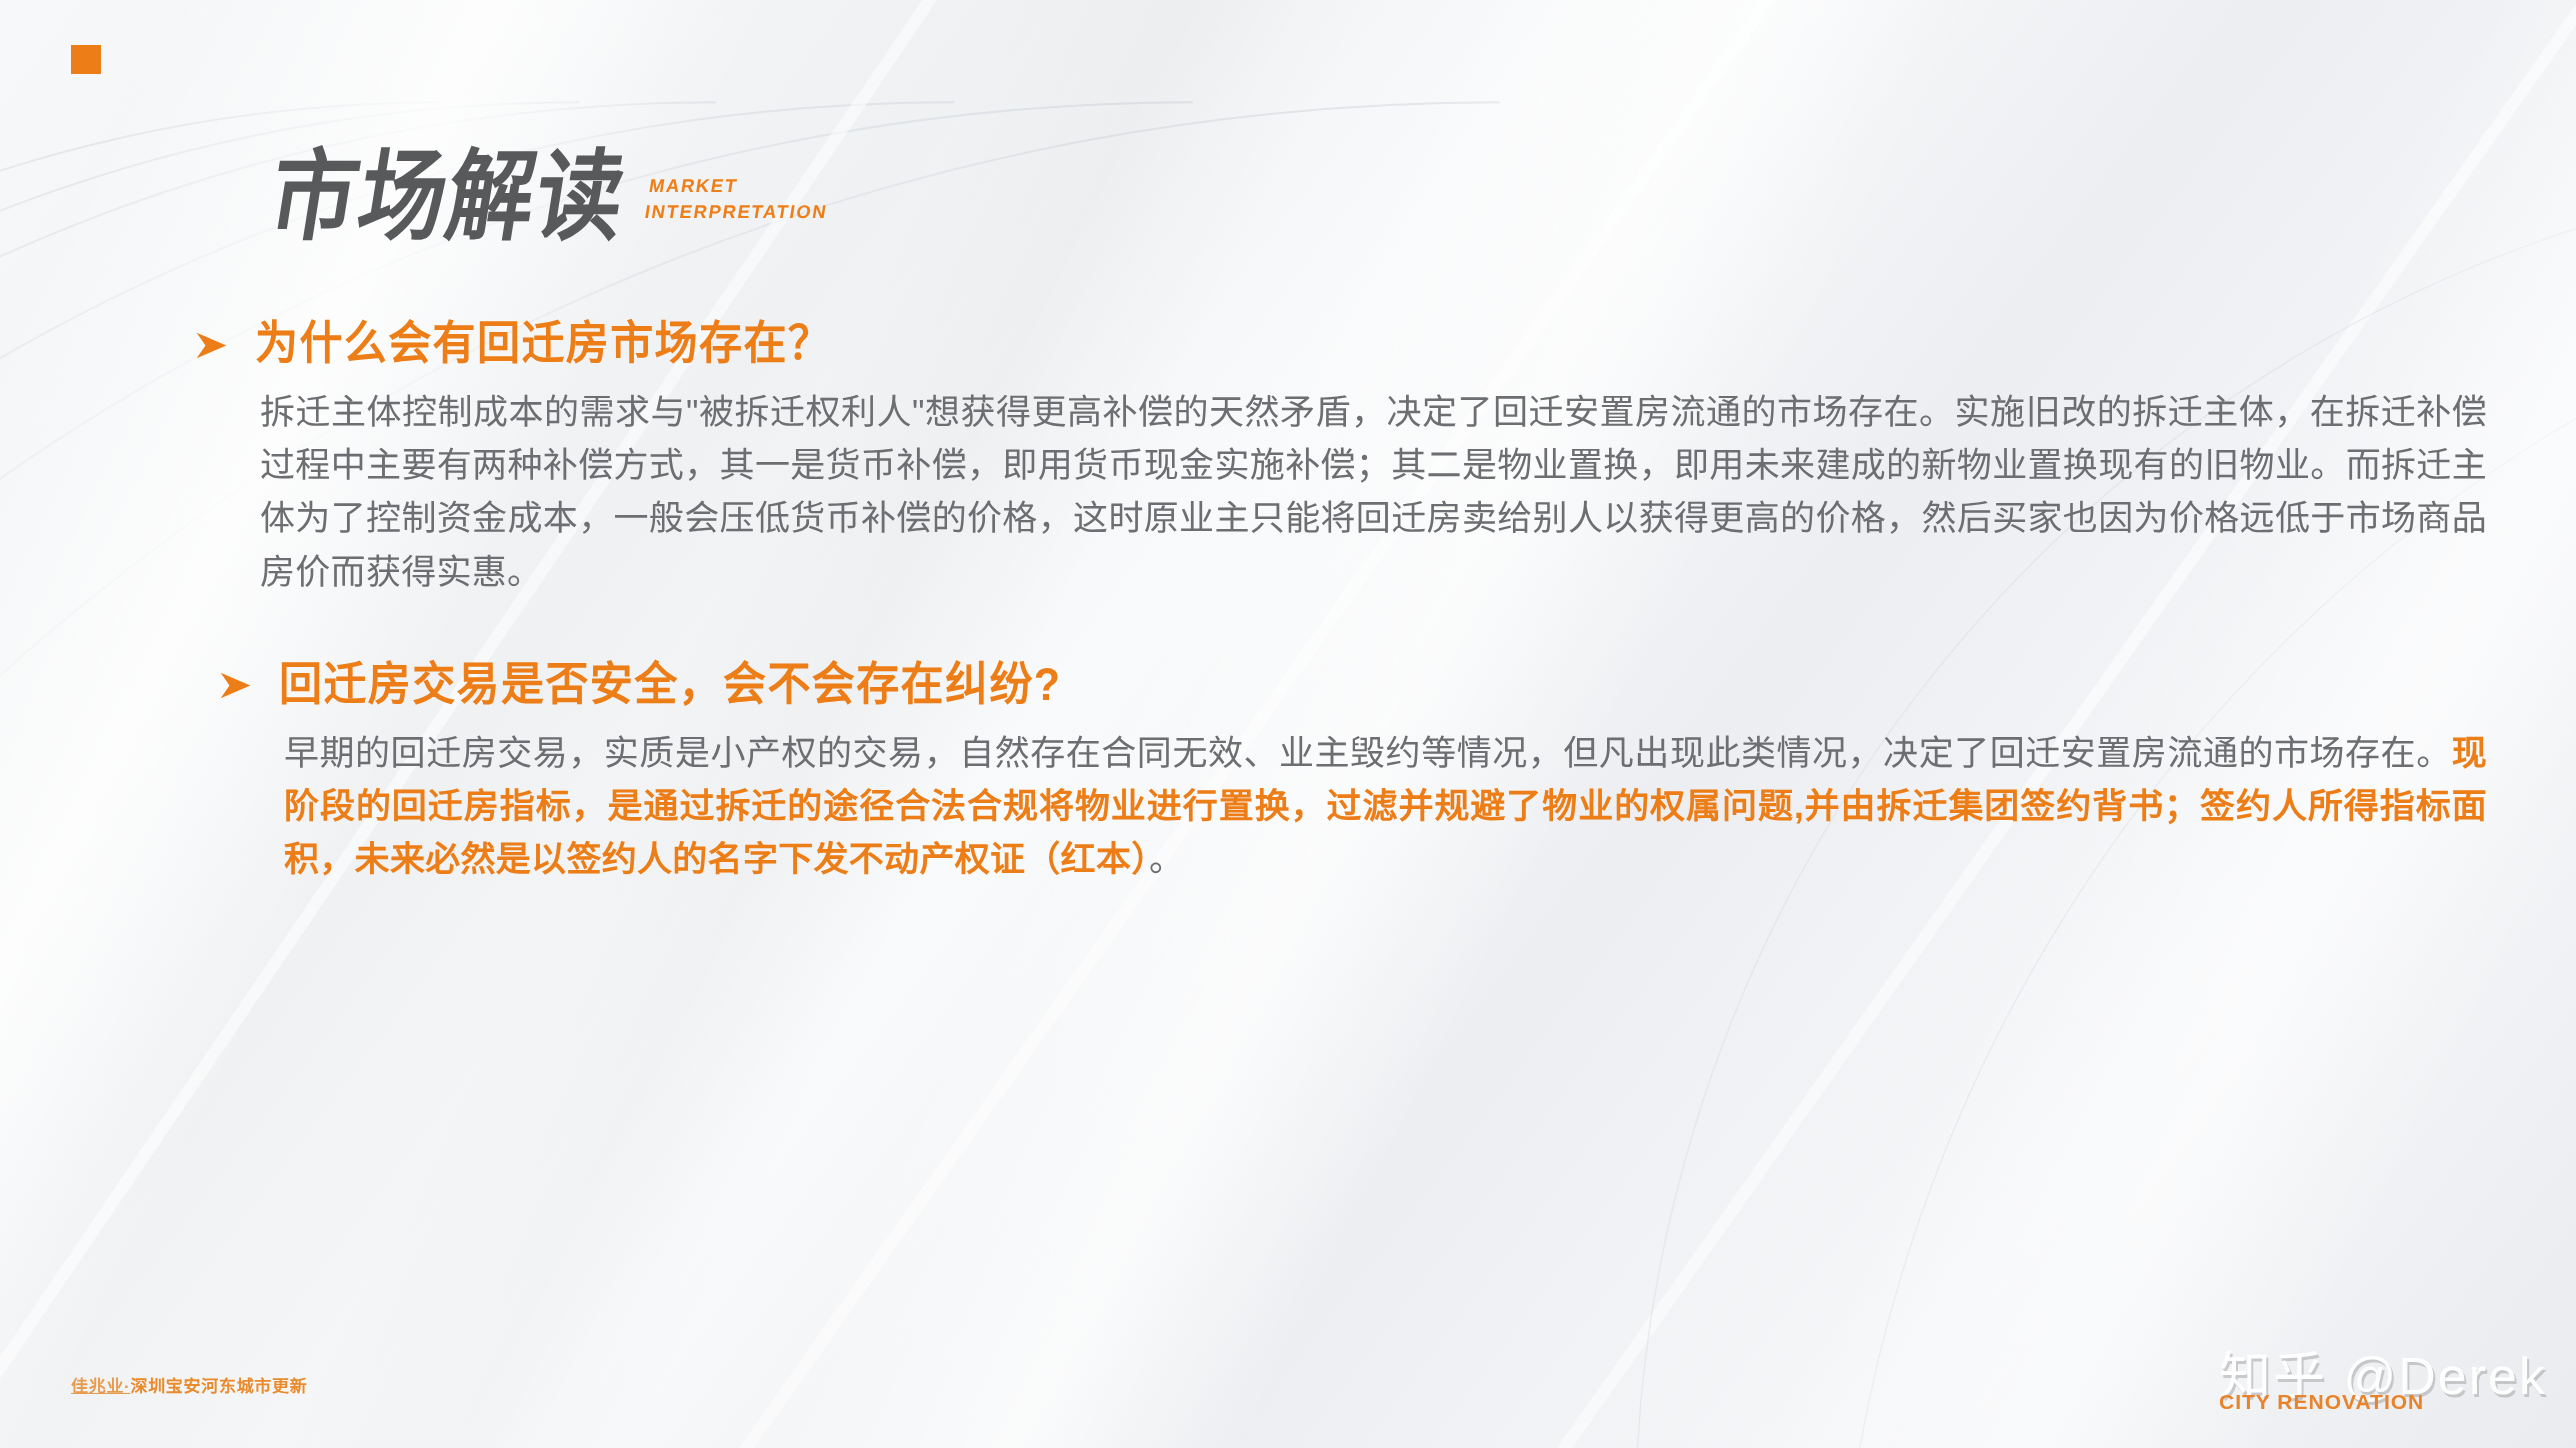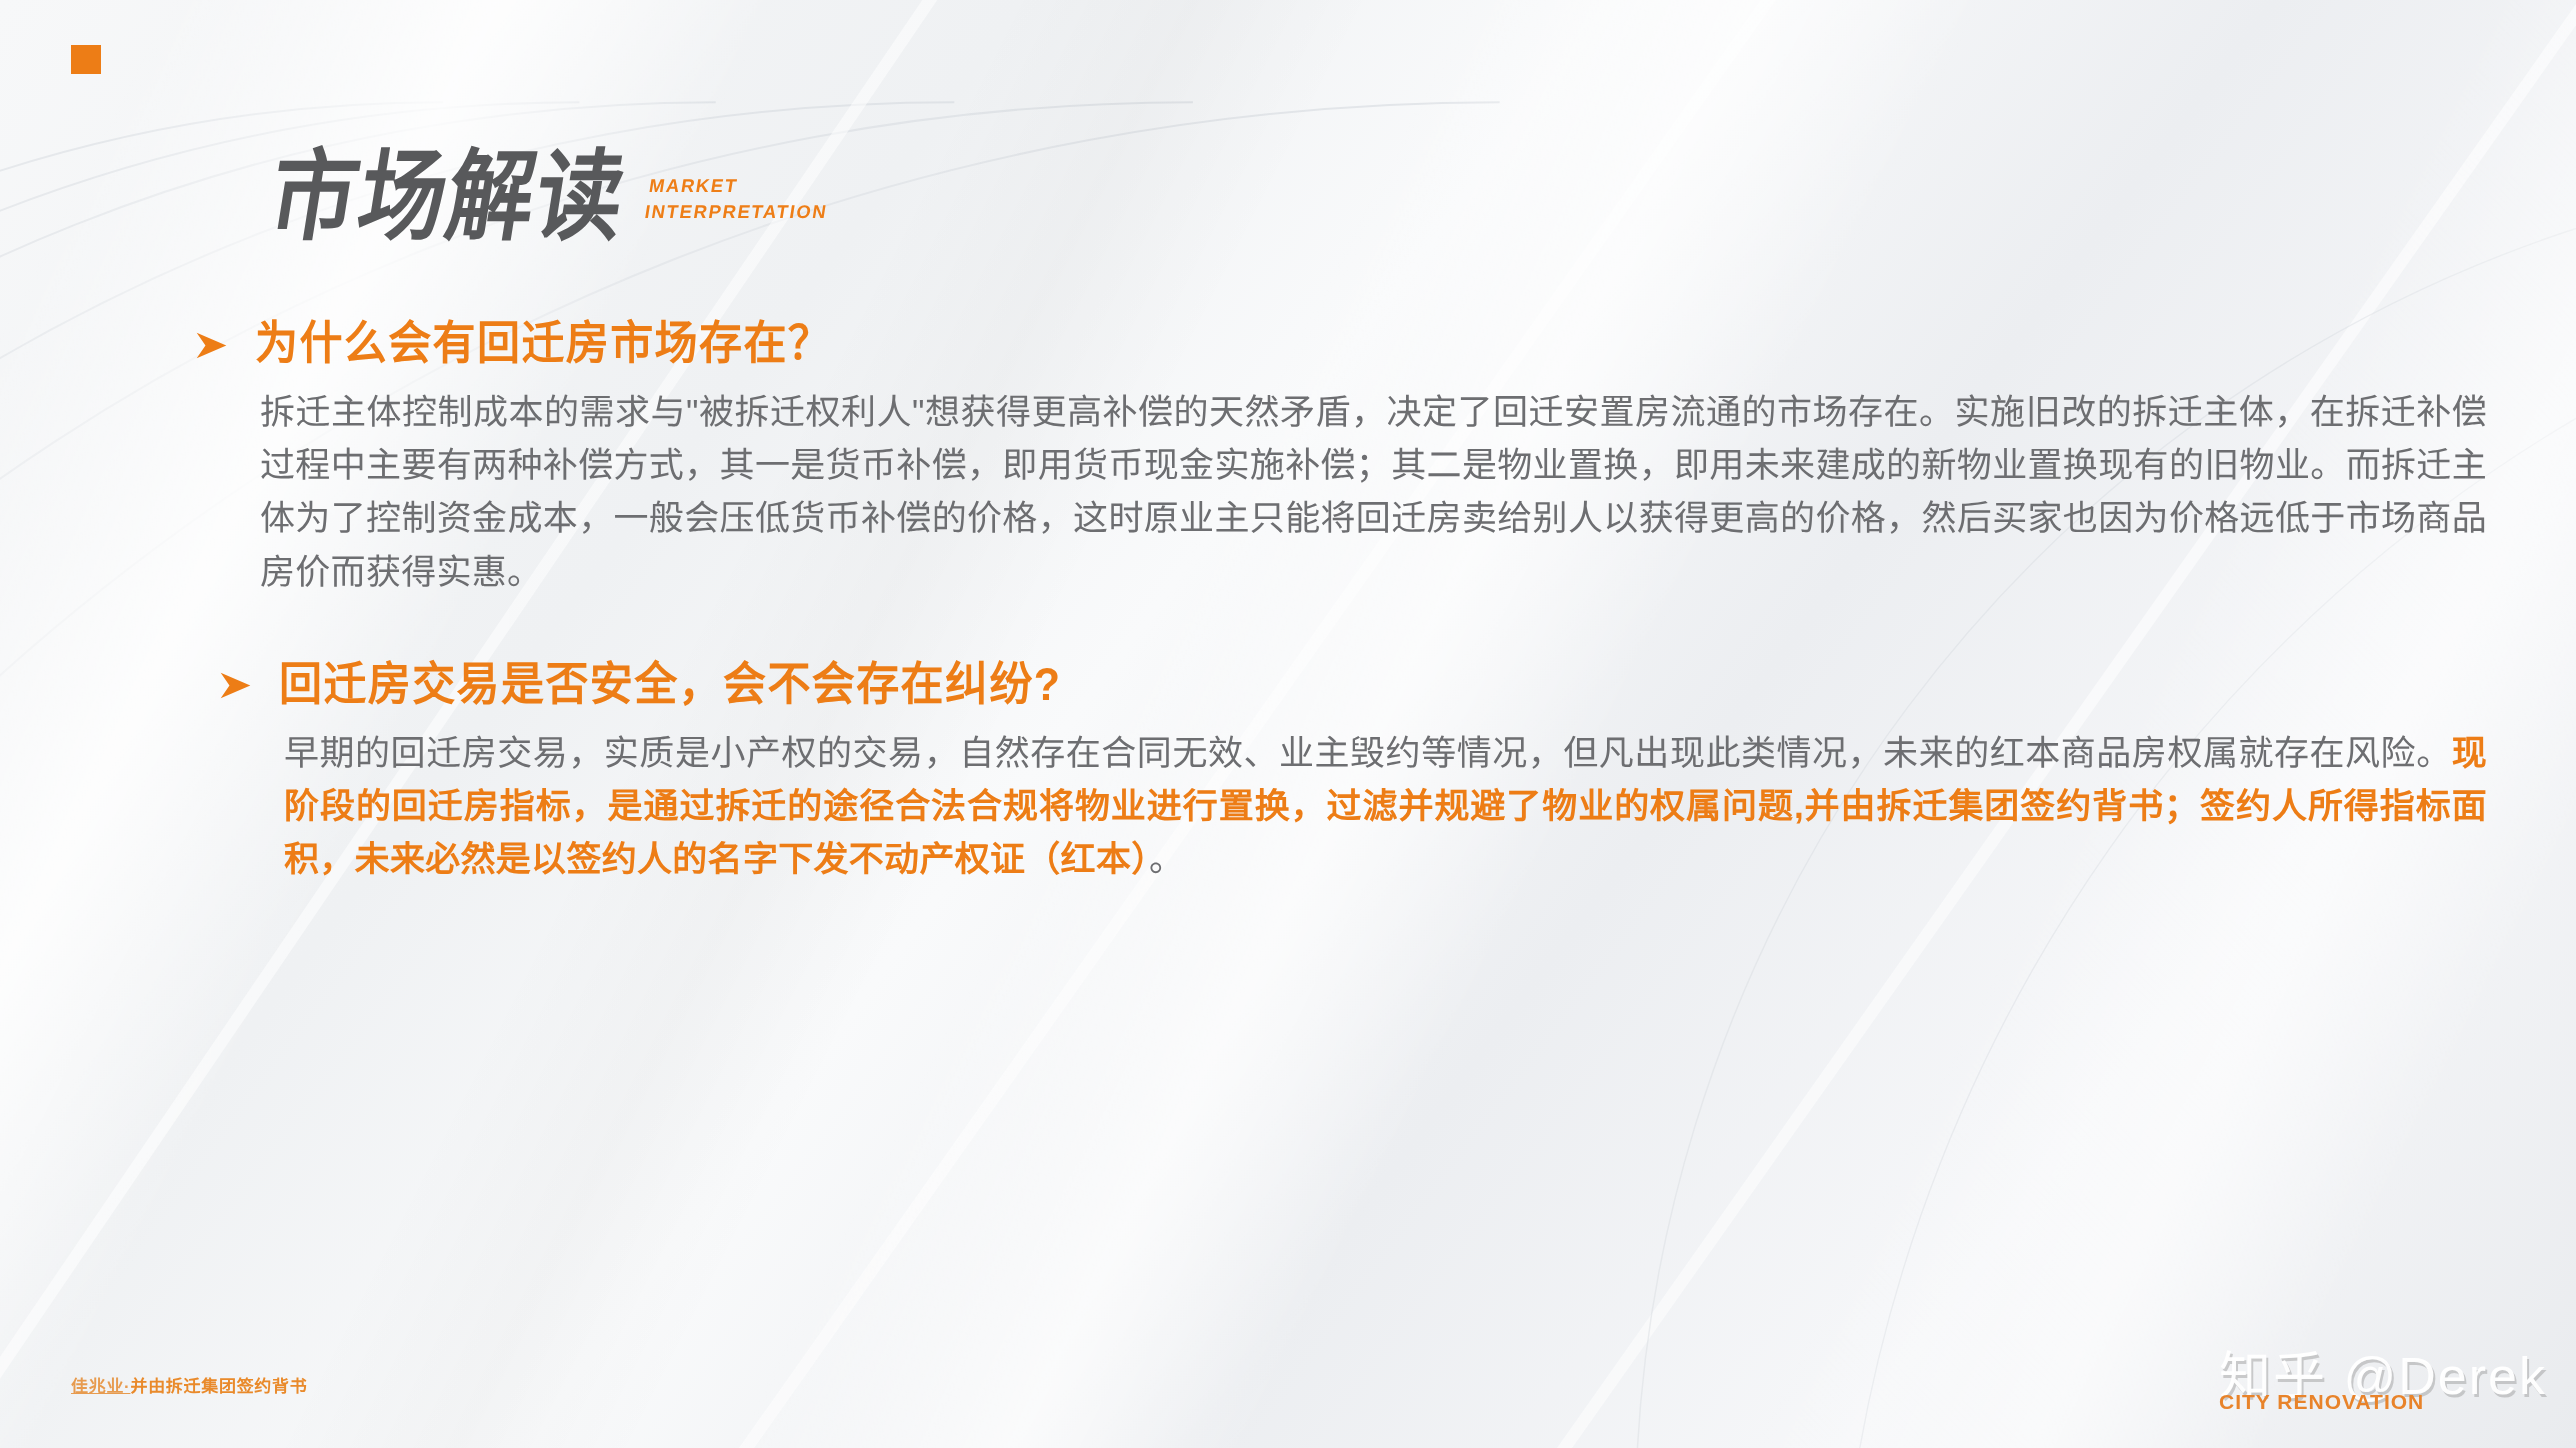--- a/index.html
+++ b/index.html
@@ -233,26 +233,26 @@
 
     <div class="section section-2">
       <div class="heading-row">
         <span class="arrow-icon">
           <svg viewBox="0 0 52 54" aria-hidden="true">
             <path d="M4 8 L48 27 L4 46 L17 27 Z" fill="#ED7D16"></path>
           </svg>
         </span>
         <span class="heading-text"> 回迁房交易是否安全，会不会存在纠纷?</span>
       </div>
-      <div class="para"><span>早期的回迁房交易，实质是小产权的交易，自然存在合同无效、业主毁约等情况，但凡出现此类情况，未来的红本商品房权属就存在风险。</span><em>现阶段的回迁房指标，是通过拆迁的途径合法合规将物业进行置换，过滤并规避了物业的权属问题,并由拆迁集团签约背书；签约人所得指标面积，未来必然是以签约人的名字下发不动产权证（红本）</em><span>。</span></div>
+      <div class="para"><span>早期的回迁房交易，实质是小产权的交易，自然存在合同无效、业主毁约等情况，但凡出现此类情况，决定了回迁安置房流通的市场存在。</span><em>现阶段的回迁房指标，是通过拆迁的途径合法合规将物业进行置换，过滤并规避了物业的权属问题,并由拆迁集团签约背书；签约人所得指标面积，未来必然是以签约人的名字下发不动产权证（红本）</em><span>。</span></div>
     </div>
 
   </div>
 
-  <div class="footer-tag"><span class="f-light">佳兆业·</span><span>并由拆迁集团签约背书</span></div>
+  <div class="footer-tag"><span class="f-light">佳兆业·</span><span>深圳宝安河东城市更新</span></div>
 
   <div class="watermark">
     <div class="wm-main">知乎 @Derek</div>
     <div class="wm-sub">CITY RENOVATION</div>
   </div>
 
 </div>
 
 
 </body></html>

